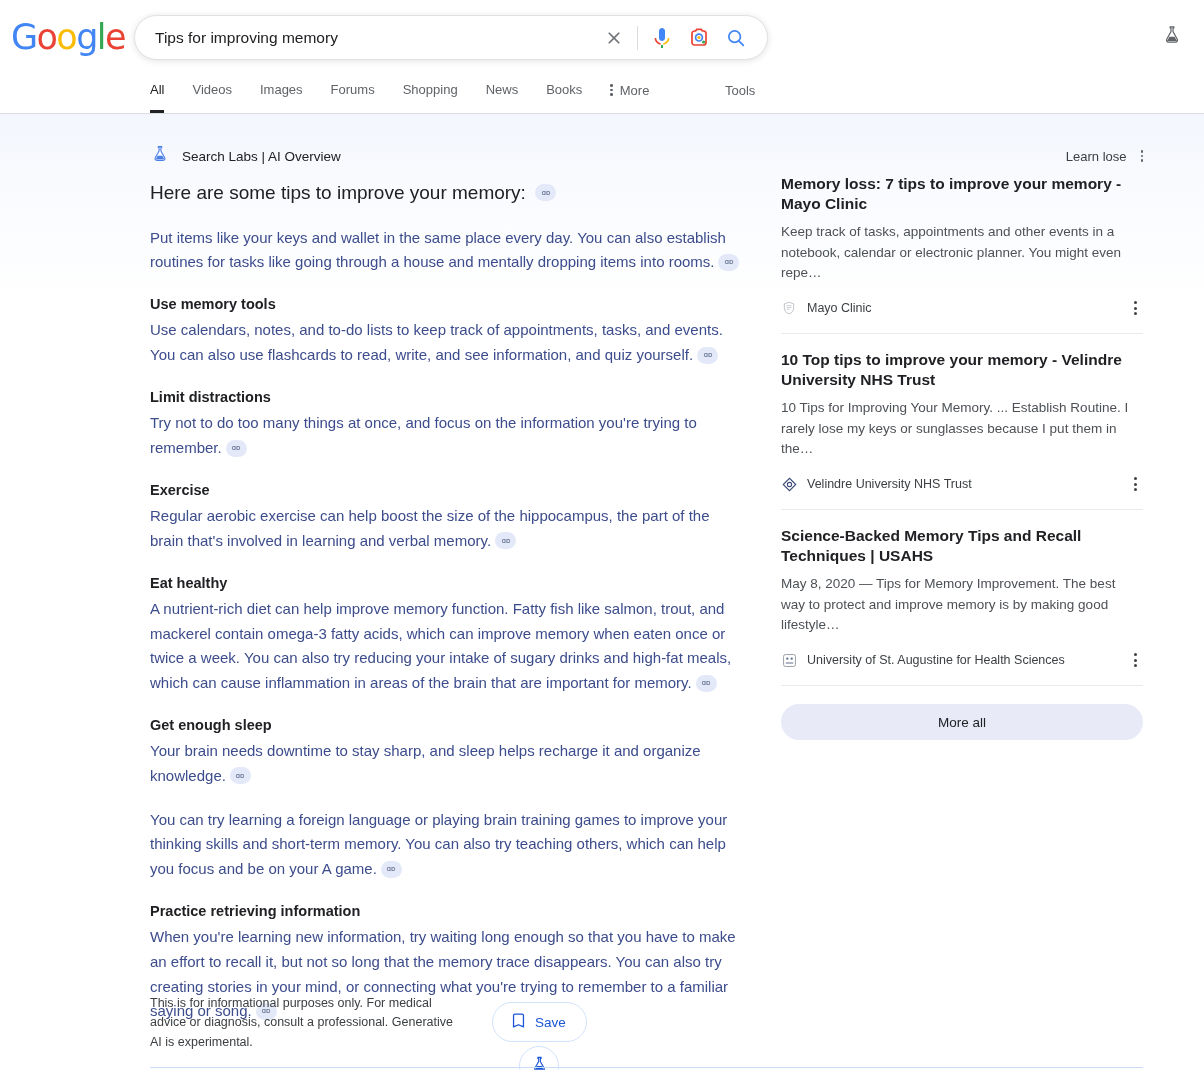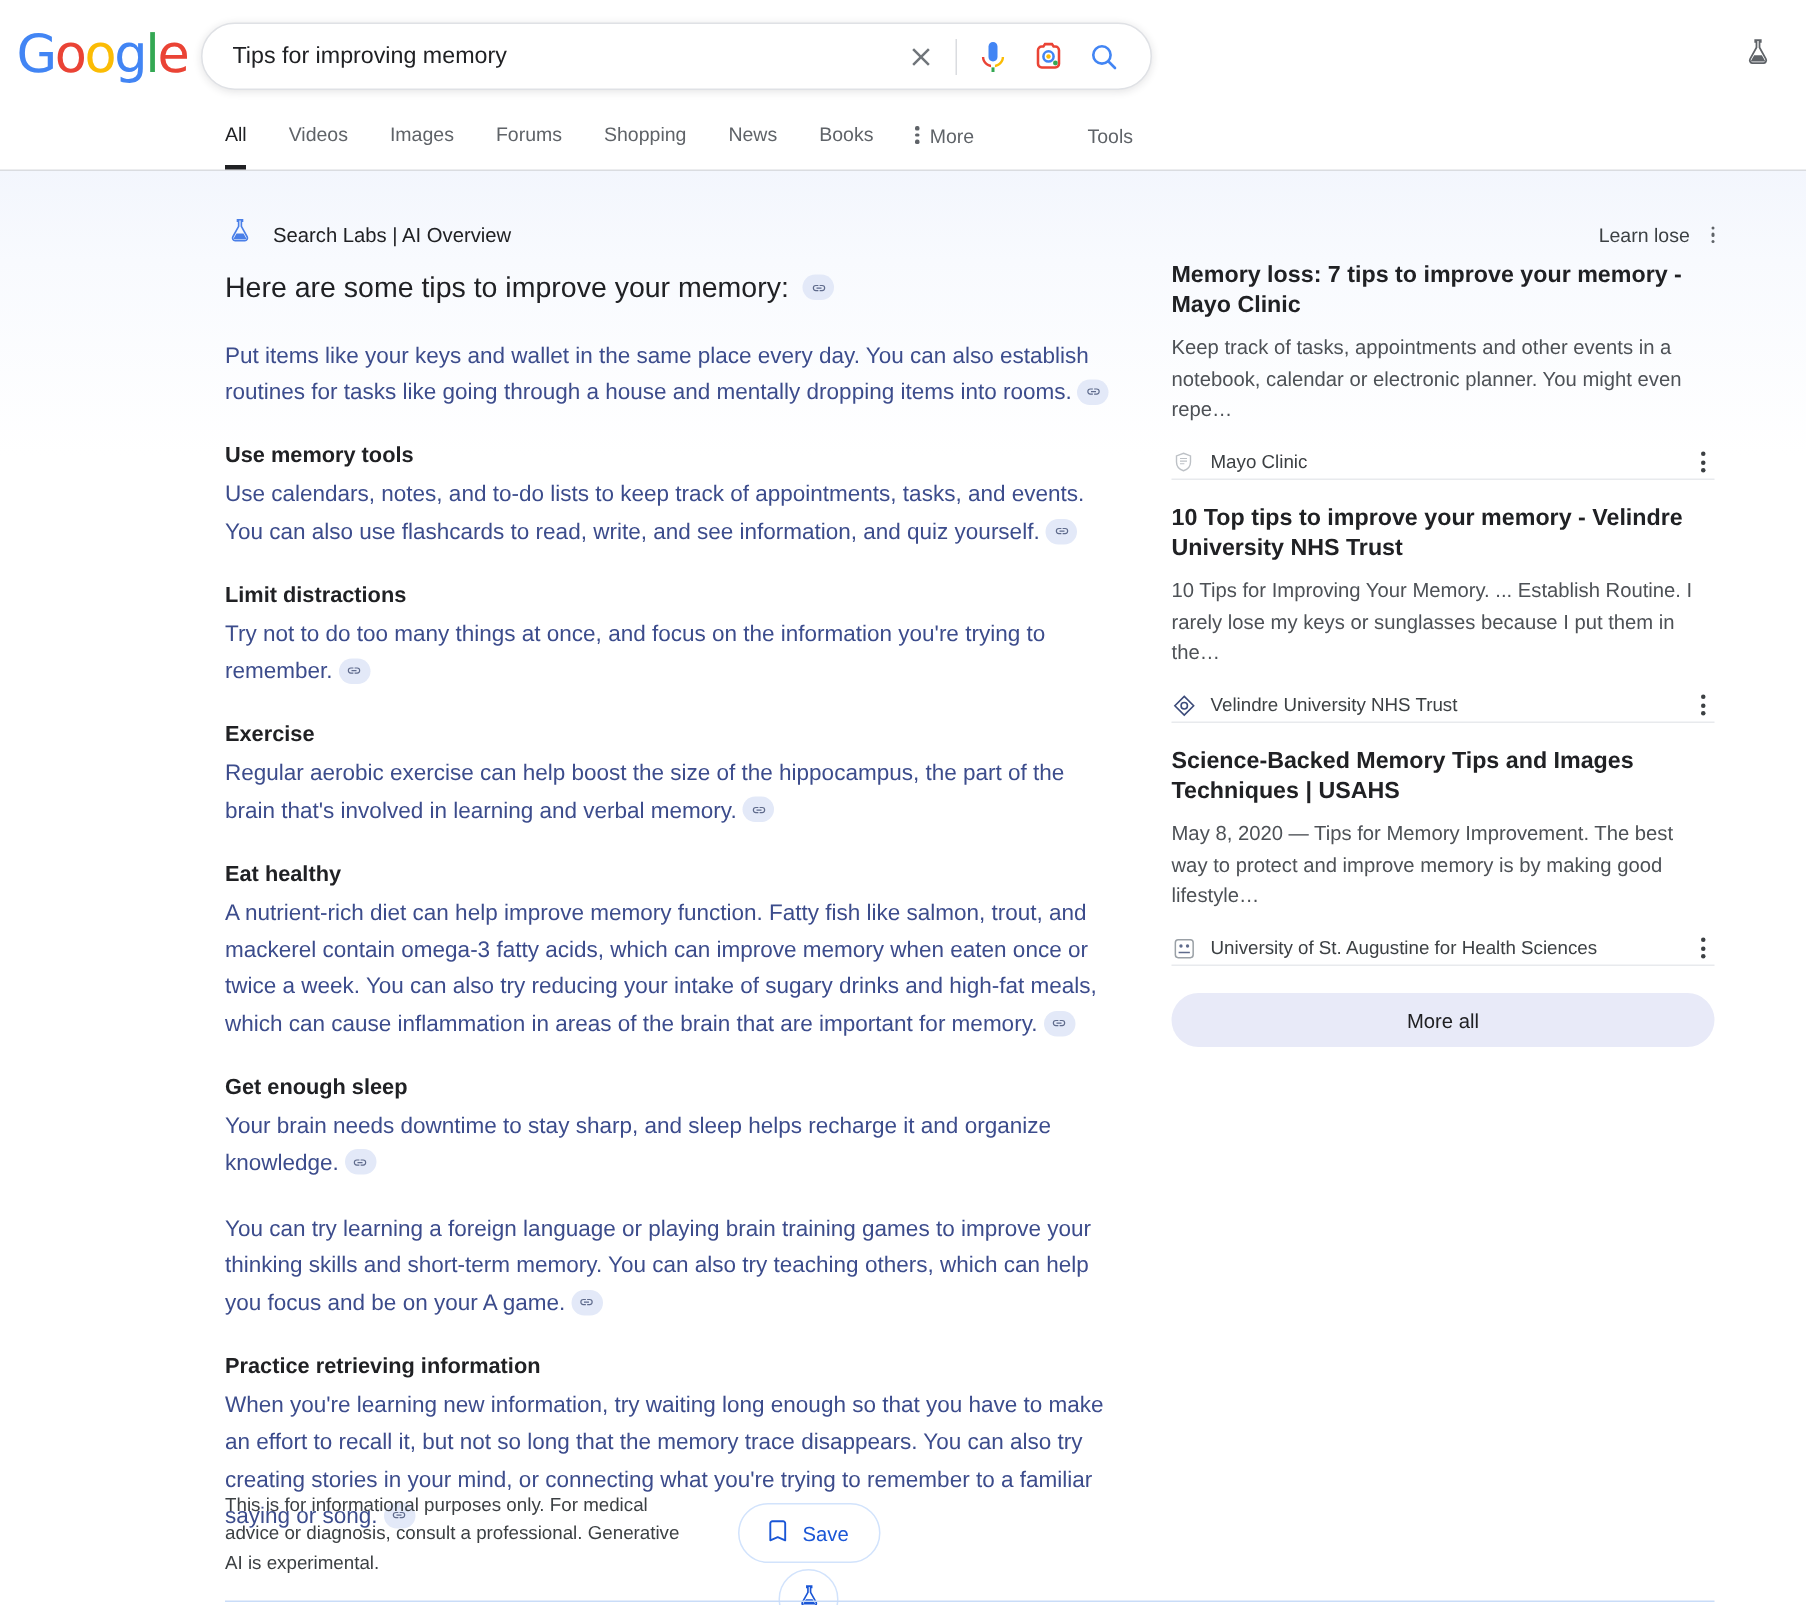--- a/index.html
+++ b/index.html
@@ -246,20 +246,21 @@
     background: #c9dcf8;
   }
 
   
   .sources {
     position: absolute;
     left: 781px; top: 60px;
     width: 362px;
   }
   .src-card {
+    padding-bottom: 14px;
     border-bottom: 1px solid #e8eaed;
     margin-bottom: 16px;
   }
   .src-title {
     font-size: 15.5px;
     color: #202124;
     line-height: 1.3;
     margin: 0 0 8px 0;
     cursor: pointer;
   }
@@ -559,21 +560,21 @@
         <span class="src-name">Velindre University NHS Trust</span>
         <span class="src-kebab">
             <i></i>
             <i></i>
             <i></i>
           </span>
       </div>
     </div>
 
     <div class="src-card">
-      <h4 class="src-title">Science-Backed Memory Tips and Images Techniques | USAHS</h4>
+      <h4 class="src-title">Science-Backed Memory Tips and Recall Techniques | USAHS</h4>
       <p class="src-snippet">May 8, 2020 — Tips for Memory Improvement. The best way to protect and improve memory is by making good lifestyle…</p>
       <div class="src-meta">
         <span class="favicon">
           <svg width="15" height="15" viewBox="0 0 24 24">
               <rect x="2.5" y="2.5" width="19" height="19" rx="3" fill="none" stroke="#9aa0a6" stroke-width="1.6"></rect>
               <circle cx="8.5" cy="9" r="1.8" fill="#5f6b8c"></circle>
               <circle cx="15.5" cy="9" r="1.8" fill="#5f6b8c"></circle>
               <path d="M6 16h12" stroke="#5f6b8c" stroke-width="1.6"></path>
             </svg>
         </span>

